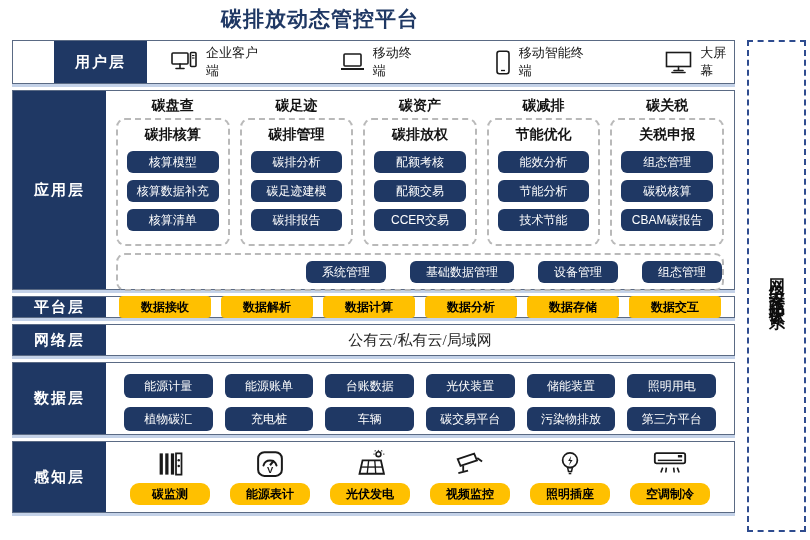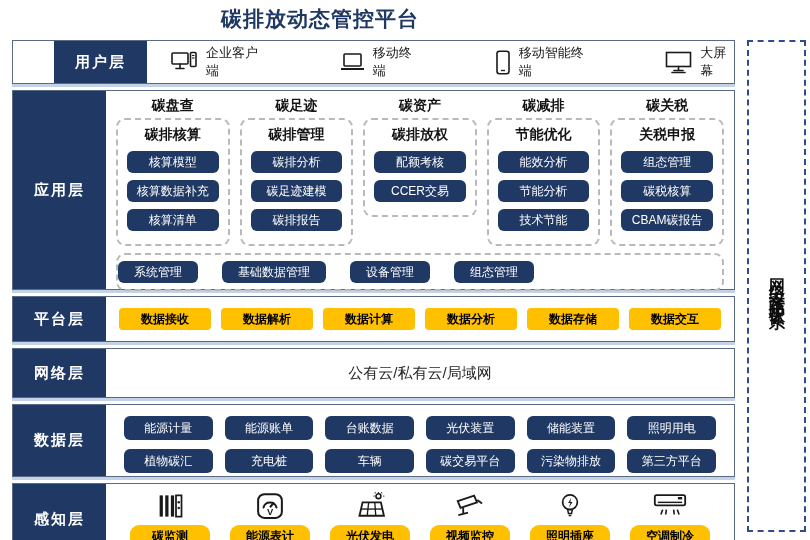--- a/index.html
+++ b/index.html
@@ -31,31 +31,31 @@
   .app-inner { padding:4px 10px 6px; }
   .app-cols { display:flex; gap:10px; }
   .app-col { flex:1; min-width:0; }
   .col-header { text-align:center; font-weight:bold; font-size:14px; color:#141414; padding:2px 0 3px; }
   .col-box { border:2px dashed #b9b9b9; border-radius:9px; padding:4px 6px 9px; background:#fff; }
   .col-sub { text-align:center; font-weight:bold; font-size:14px; color:#141414; margin:2px 0 3px; }
   .pill { background:#1F3864; color:#fff; font-size:12px; line-height:1;
           border-radius:6px; text-align:center; padding:5px 2px; }
   .col-box .pill { margin:7px auto 4px; width:94%; }
   .common-box { border:2px dashed #b9b9b9; border-radius:9px; margin-top:7px;
-                padding:6px 0; display:flex; justify-content:flex-start; gap:24px; }
+                padding:6px 0; display:flex; justify-content:flex-end; gap:24px; }
   .common-pill { padding:5px 16px; }
 
   
-  .layer.platform { height:46px; }
+  .layer.platform { height:22px; }
   .platform-items { height:100%; display:flex; align-items:center; justify-content:center; gap:10px; }
   .ybtn { background:#FFC000; color:#000000; font-weight:bold; font-size:12px; line-height:1;
           border-radius:4px; width:92px; text-align:center; padding:5px 0; }
 
   
-  .layer.network { height:50px; }
+  .layer.network { height:32px;font-family:Liberation Serif, serif; }
   .network-text { height:100%; display:flex; align-items:center; justify-content:center;
                   font-size:15px; color:#262626; }
 
   
   .layer.data { height:73px; }
   .data-grid { height:100%; display:grid; grid-template-columns:repeat(6,1fr);
                gap:9px 12px; padding:11px 18px; align-items:center; }
   .data-chip { padding:6px 2px; }
 
   
@@ -155,20 +155,21 @@
                   <div class="pill">碳排分析</div>
                   <div class="pill">碳足迹建模</div>
                   <div class="pill">碳排报告</div>
                 </div>
               </div>
               <div class="app-col">
                 <div class="col-header">碳资产</div>
                 <div class="col-box">
                   <div class="col-sub">碳排放权</div>
                   <div class="pill">配额考核</div>
+                  <div class="pill">配额交易</div>
                   <div class="pill">CCER交易</div>
                 </div>
               </div>
               <div class="app-col">
                 <div class="col-header">碳减排</div>
                 <div class="col-box">
                   <div class="col-sub">节能优化</div>
                   <div class="pill">能效分析</div>
                   <div class="pill">节能分析</div>
                   <div class="pill">技术节能</div>

